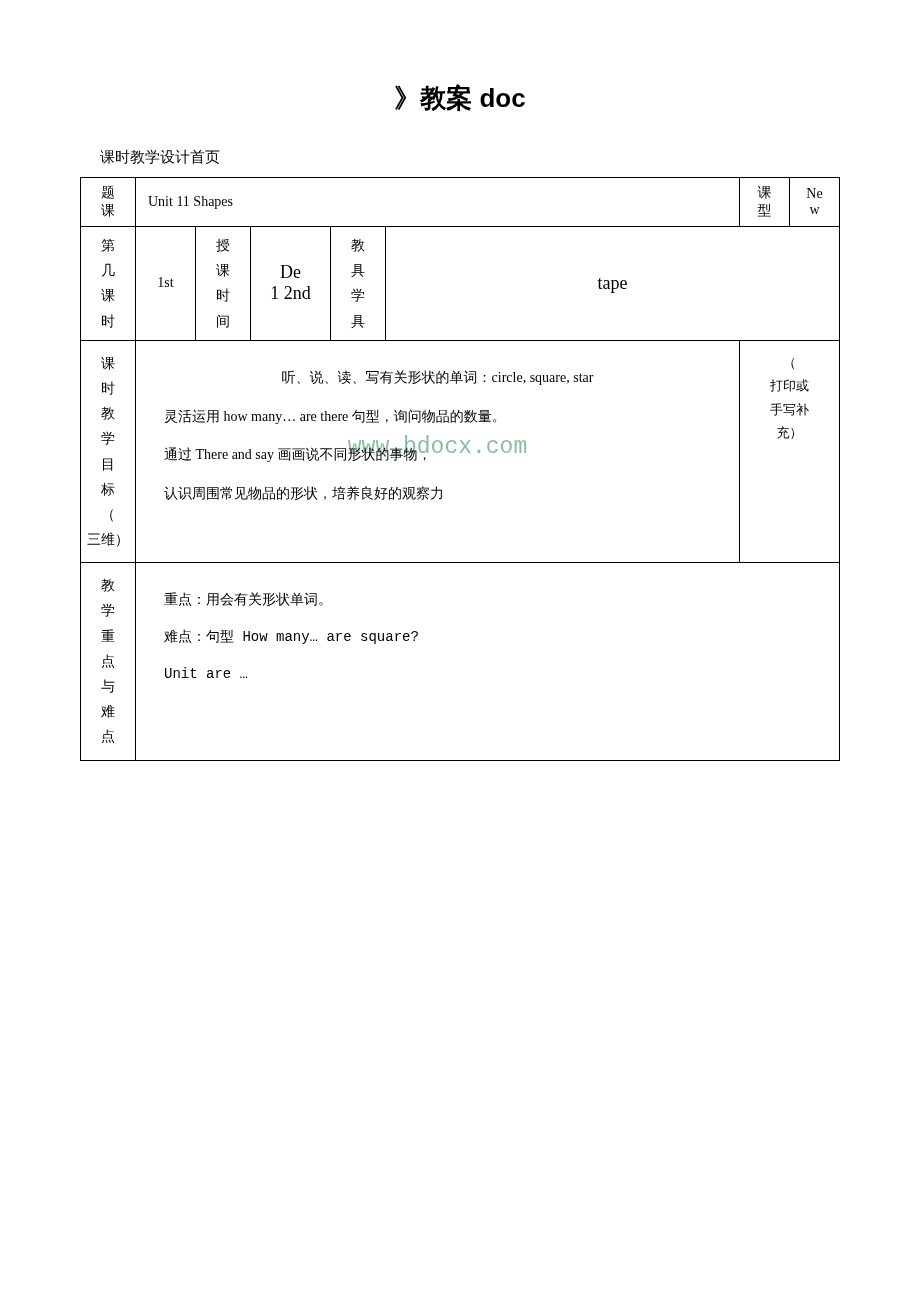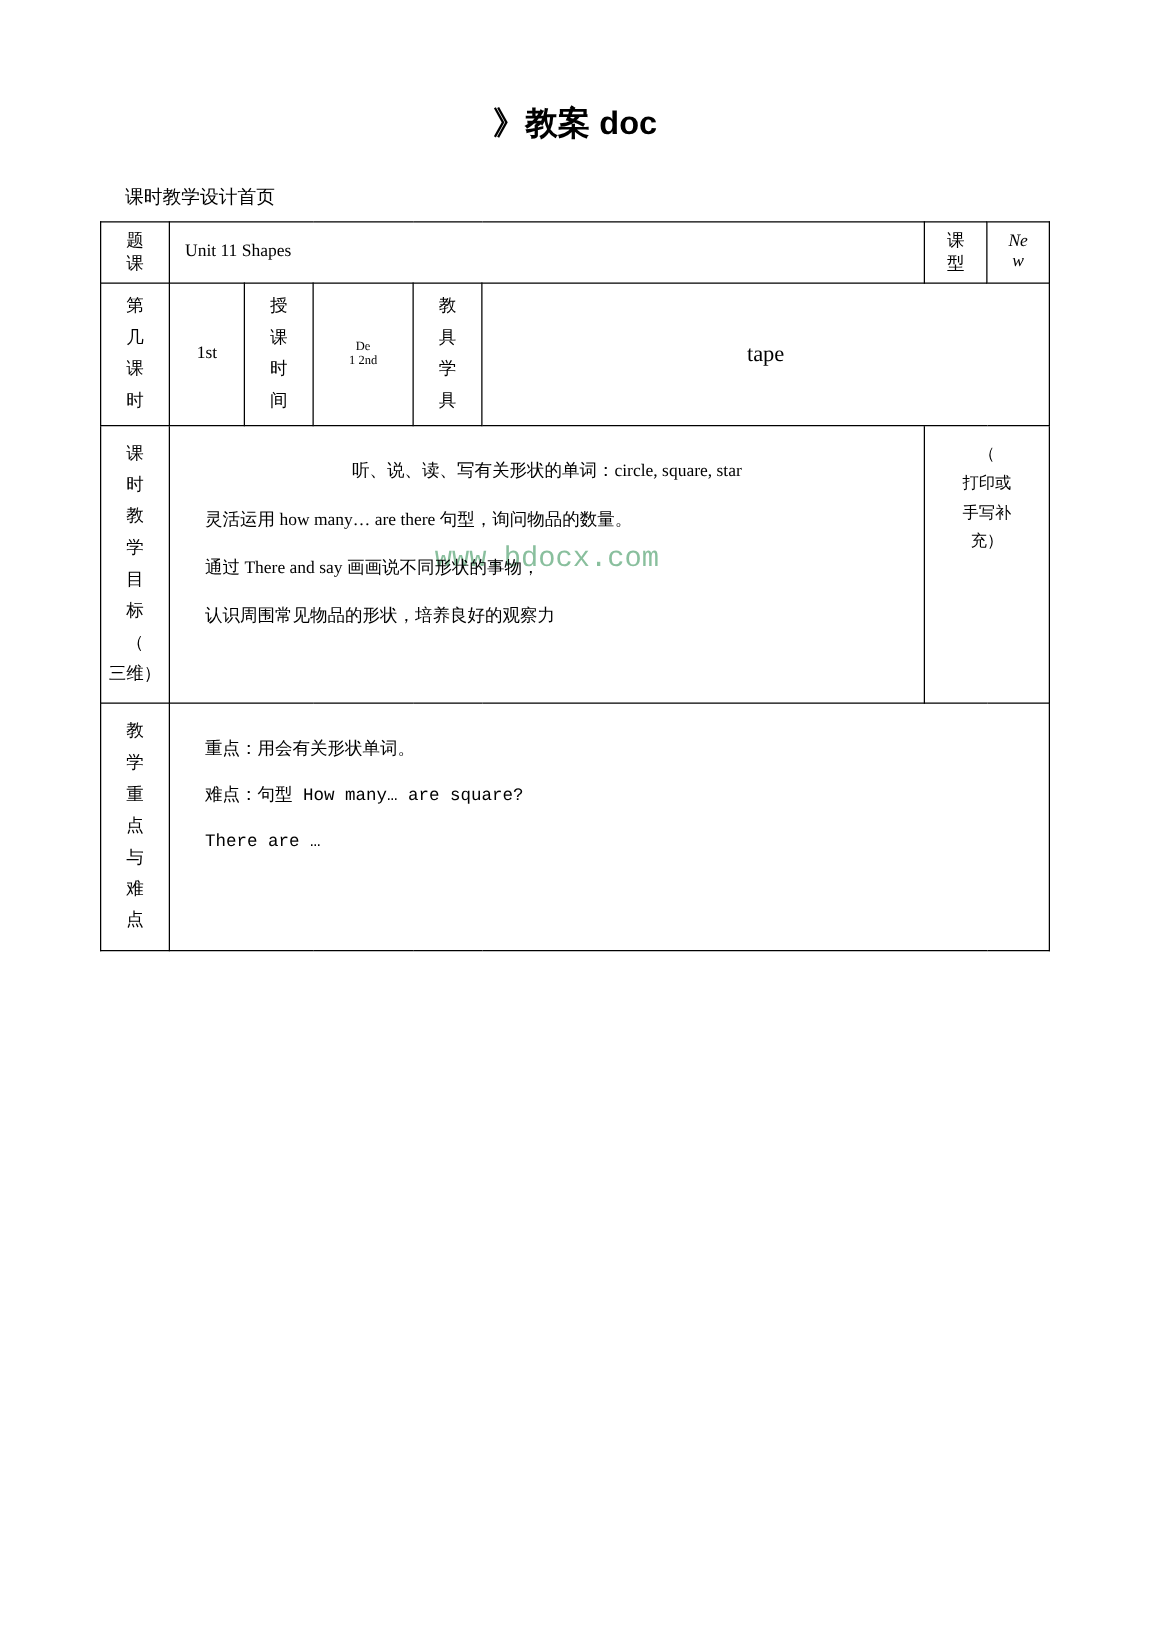--- a/index.html
+++ b/index.html
@@ -94,21 +94,21 @@
         </div>
       </td>
       <td colspan="5" style="text-align:left; font-size:14px; padding:8px 12px;">Unit 11 Shapes</td>
       <td style="width:50px; text-align:center;">
         <div style="display:flex; flex-direction:column; align-items:center; font-size:14px;">
           <span>课</span>
           <span>型</span>
         </div>
       </td>
       <td style="width:50px; text-align:center;">
-        <div style="font-size:14px;font-style:italic;">
+        <div style="font-size:14px;">
           <span>Ne</span><br>
           <span>w</span>
         </div>
       </td>
     </tr>
 
     <tr>
       <td style="width:55px; text-align:center; vertical-align:middle; padding:6px 2px;">
         <div style="display:flex; flex-direction:column; align-items:center; font-size:14px; line-height:1.8;">
           <span>第</span>
@@ -119,21 +119,21 @@
       </td>
       <td style="width:60px; text-align:center; vertical-align:middle; font-size:14px; padding:8px 4px;">1st</td>
       <td style="width:55px; text-align:center; vertical-align:middle; padding:6px 2px;">
         <div style="display:flex; flex-direction:column; align-items:center; font-size:14px; line-height:1.8;">
           <span>授</span>
           <span>课</span>
           <span>时</span>
           <span>间</span>
         </div>
       </td>
-      <td style="width:80px; text-align:center; vertical-align:middle; font-size:10px; padding:8px 0;">
+      <td style="width:80px; text-align:center; vertical-align:middle; font-size:18px; padding:8px 0;">
         <span>De</span><br>
         <span>1 2nd</span>
       </td>
       <td style="width:55px; text-align:center; vertical-align:middle; padding:6px 2px;">
         <div style="display:flex; flex-direction:column; align-items:center; font-size:14px; line-height:1.8;">
           <span>教</span>
           <span>具</span>
           <span>学</span>
           <span>具</span>
         </div>
@@ -180,20 +180,20 @@
           <span>点</span>
           <span>与</span>
           <span>难</span>
           <span>点</span>
         </div>
       </td>
       <td colspan="7" style="vertical-align:top;">
         <div class="difficulty-cell">
           <p>重点：用会有关形状单词。</p>
           <p>难点：句型 How many… are square?</p>
-          <p> There are …</p>
+          <p> Unit are …</p>
         </div>
       </td>
     </tr>
   </tbody>
     </table>
 
 </div>
 
 </body></html>

